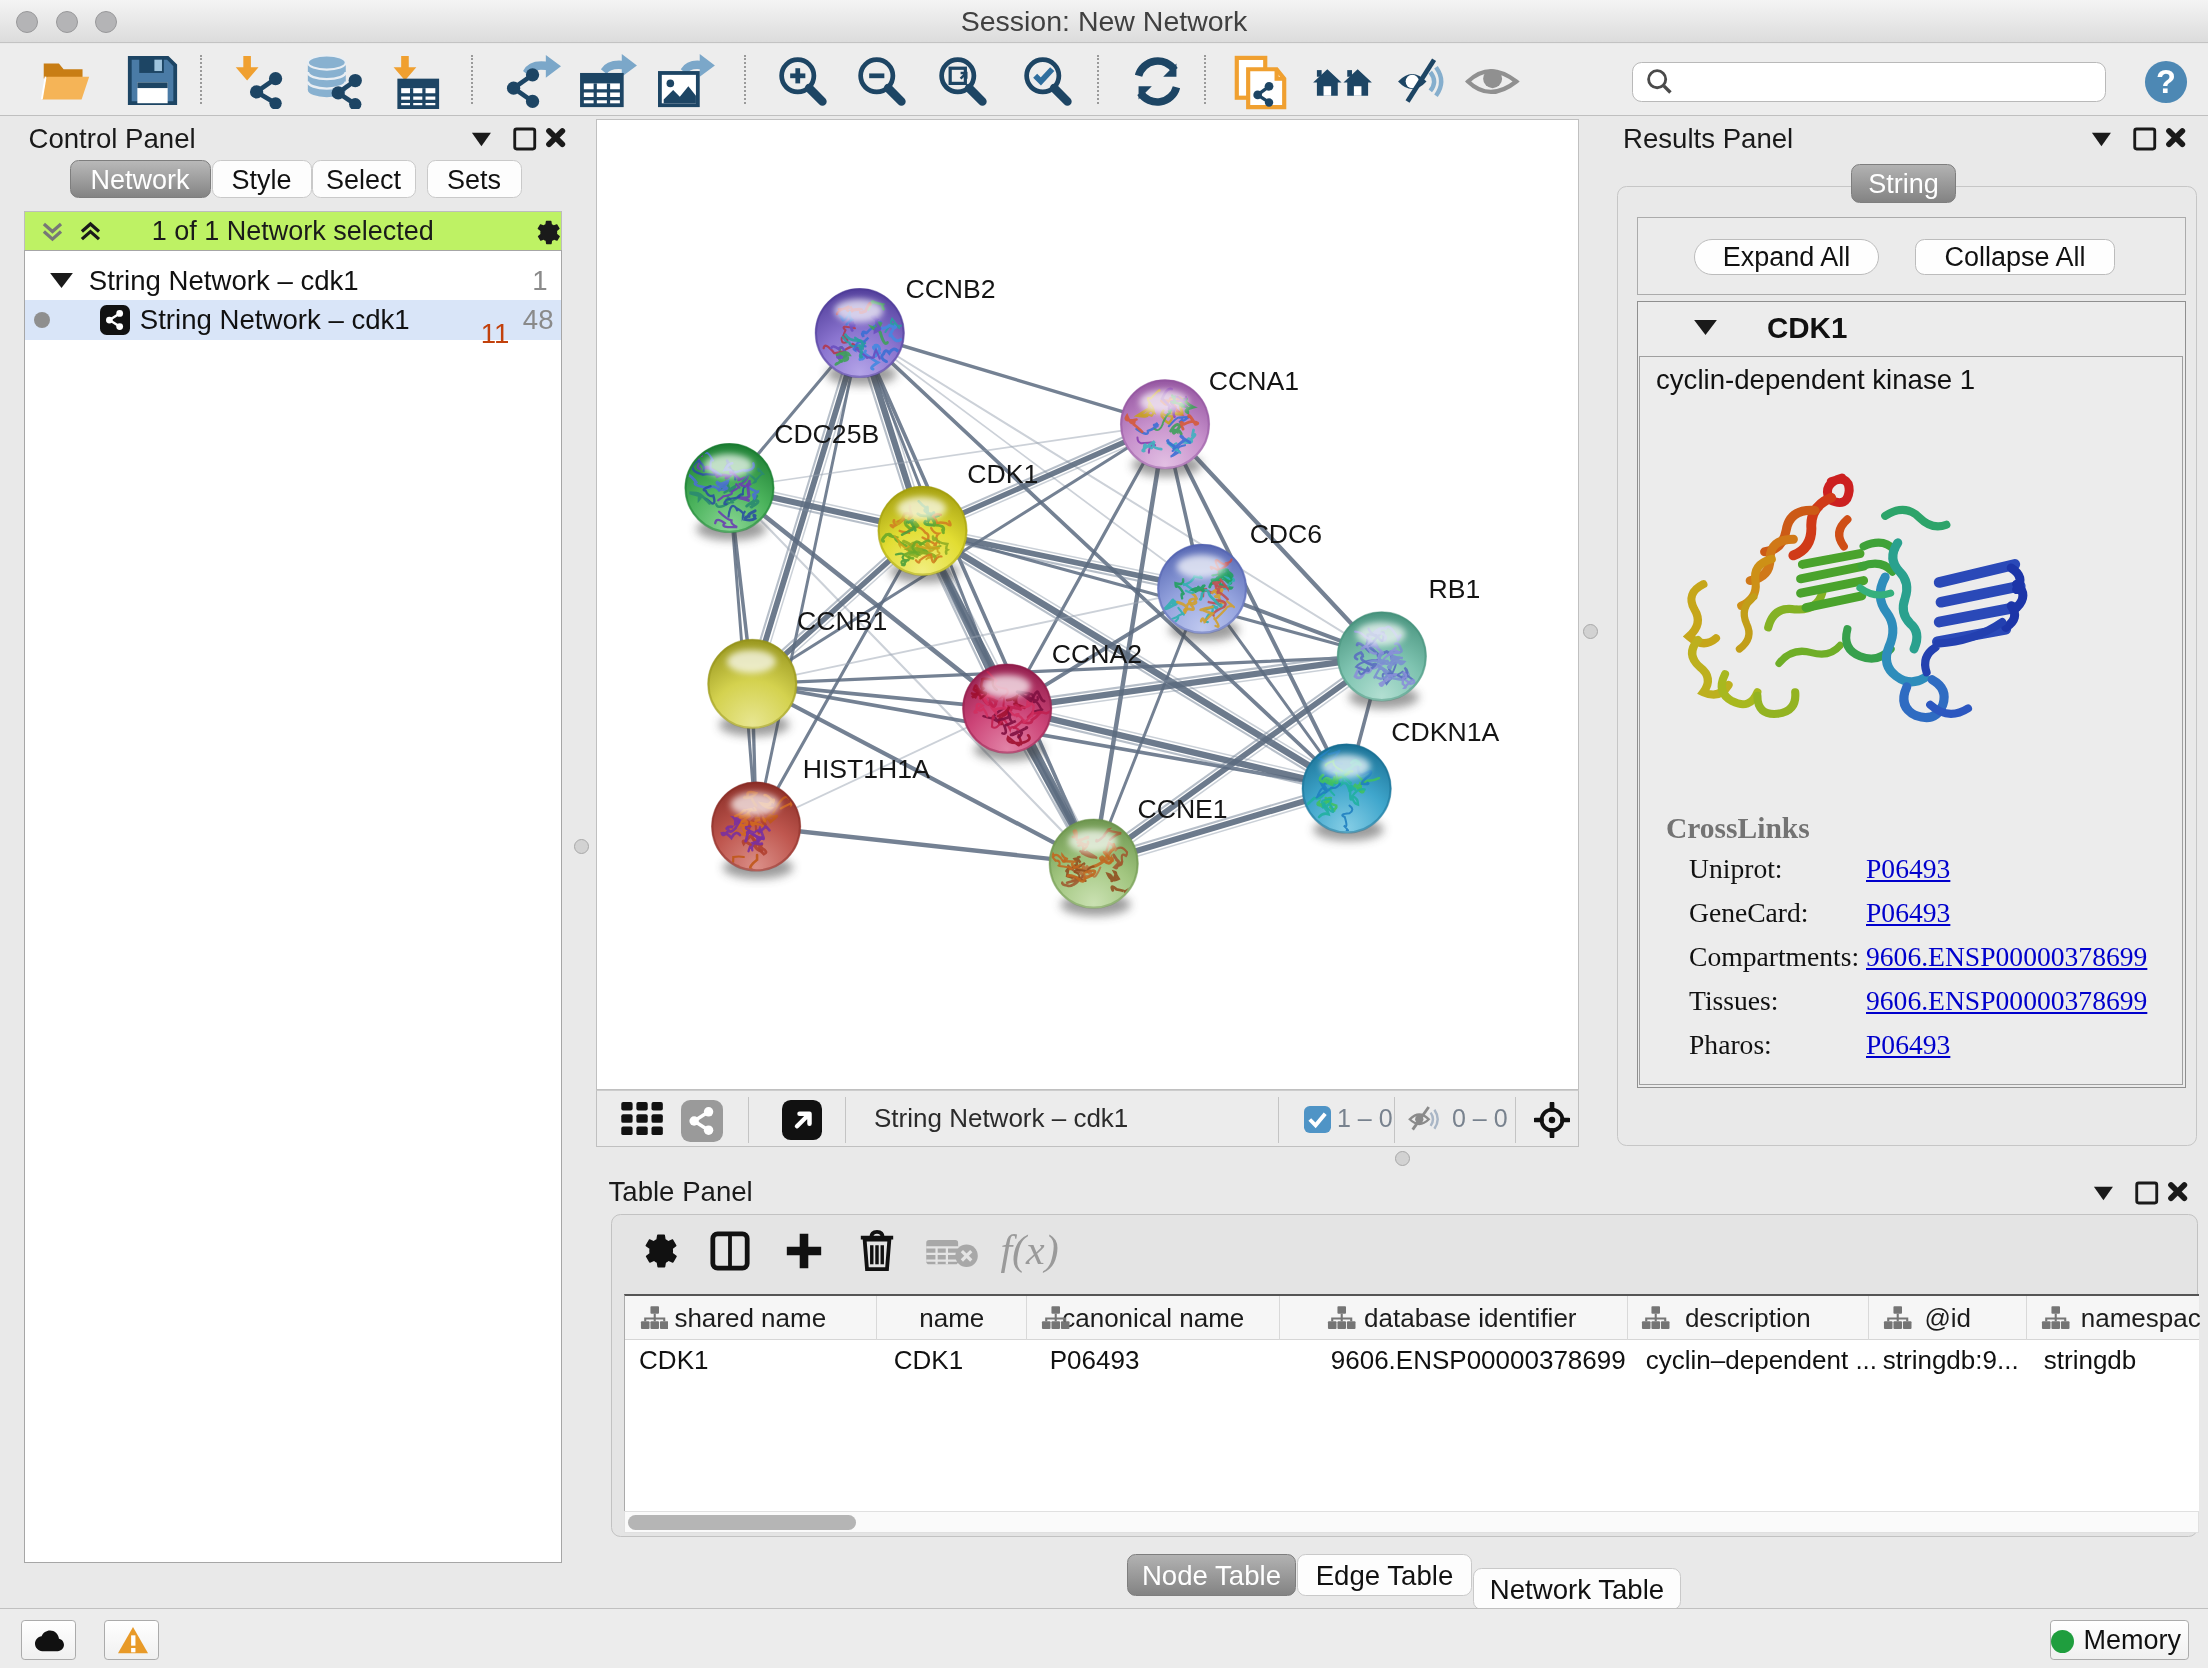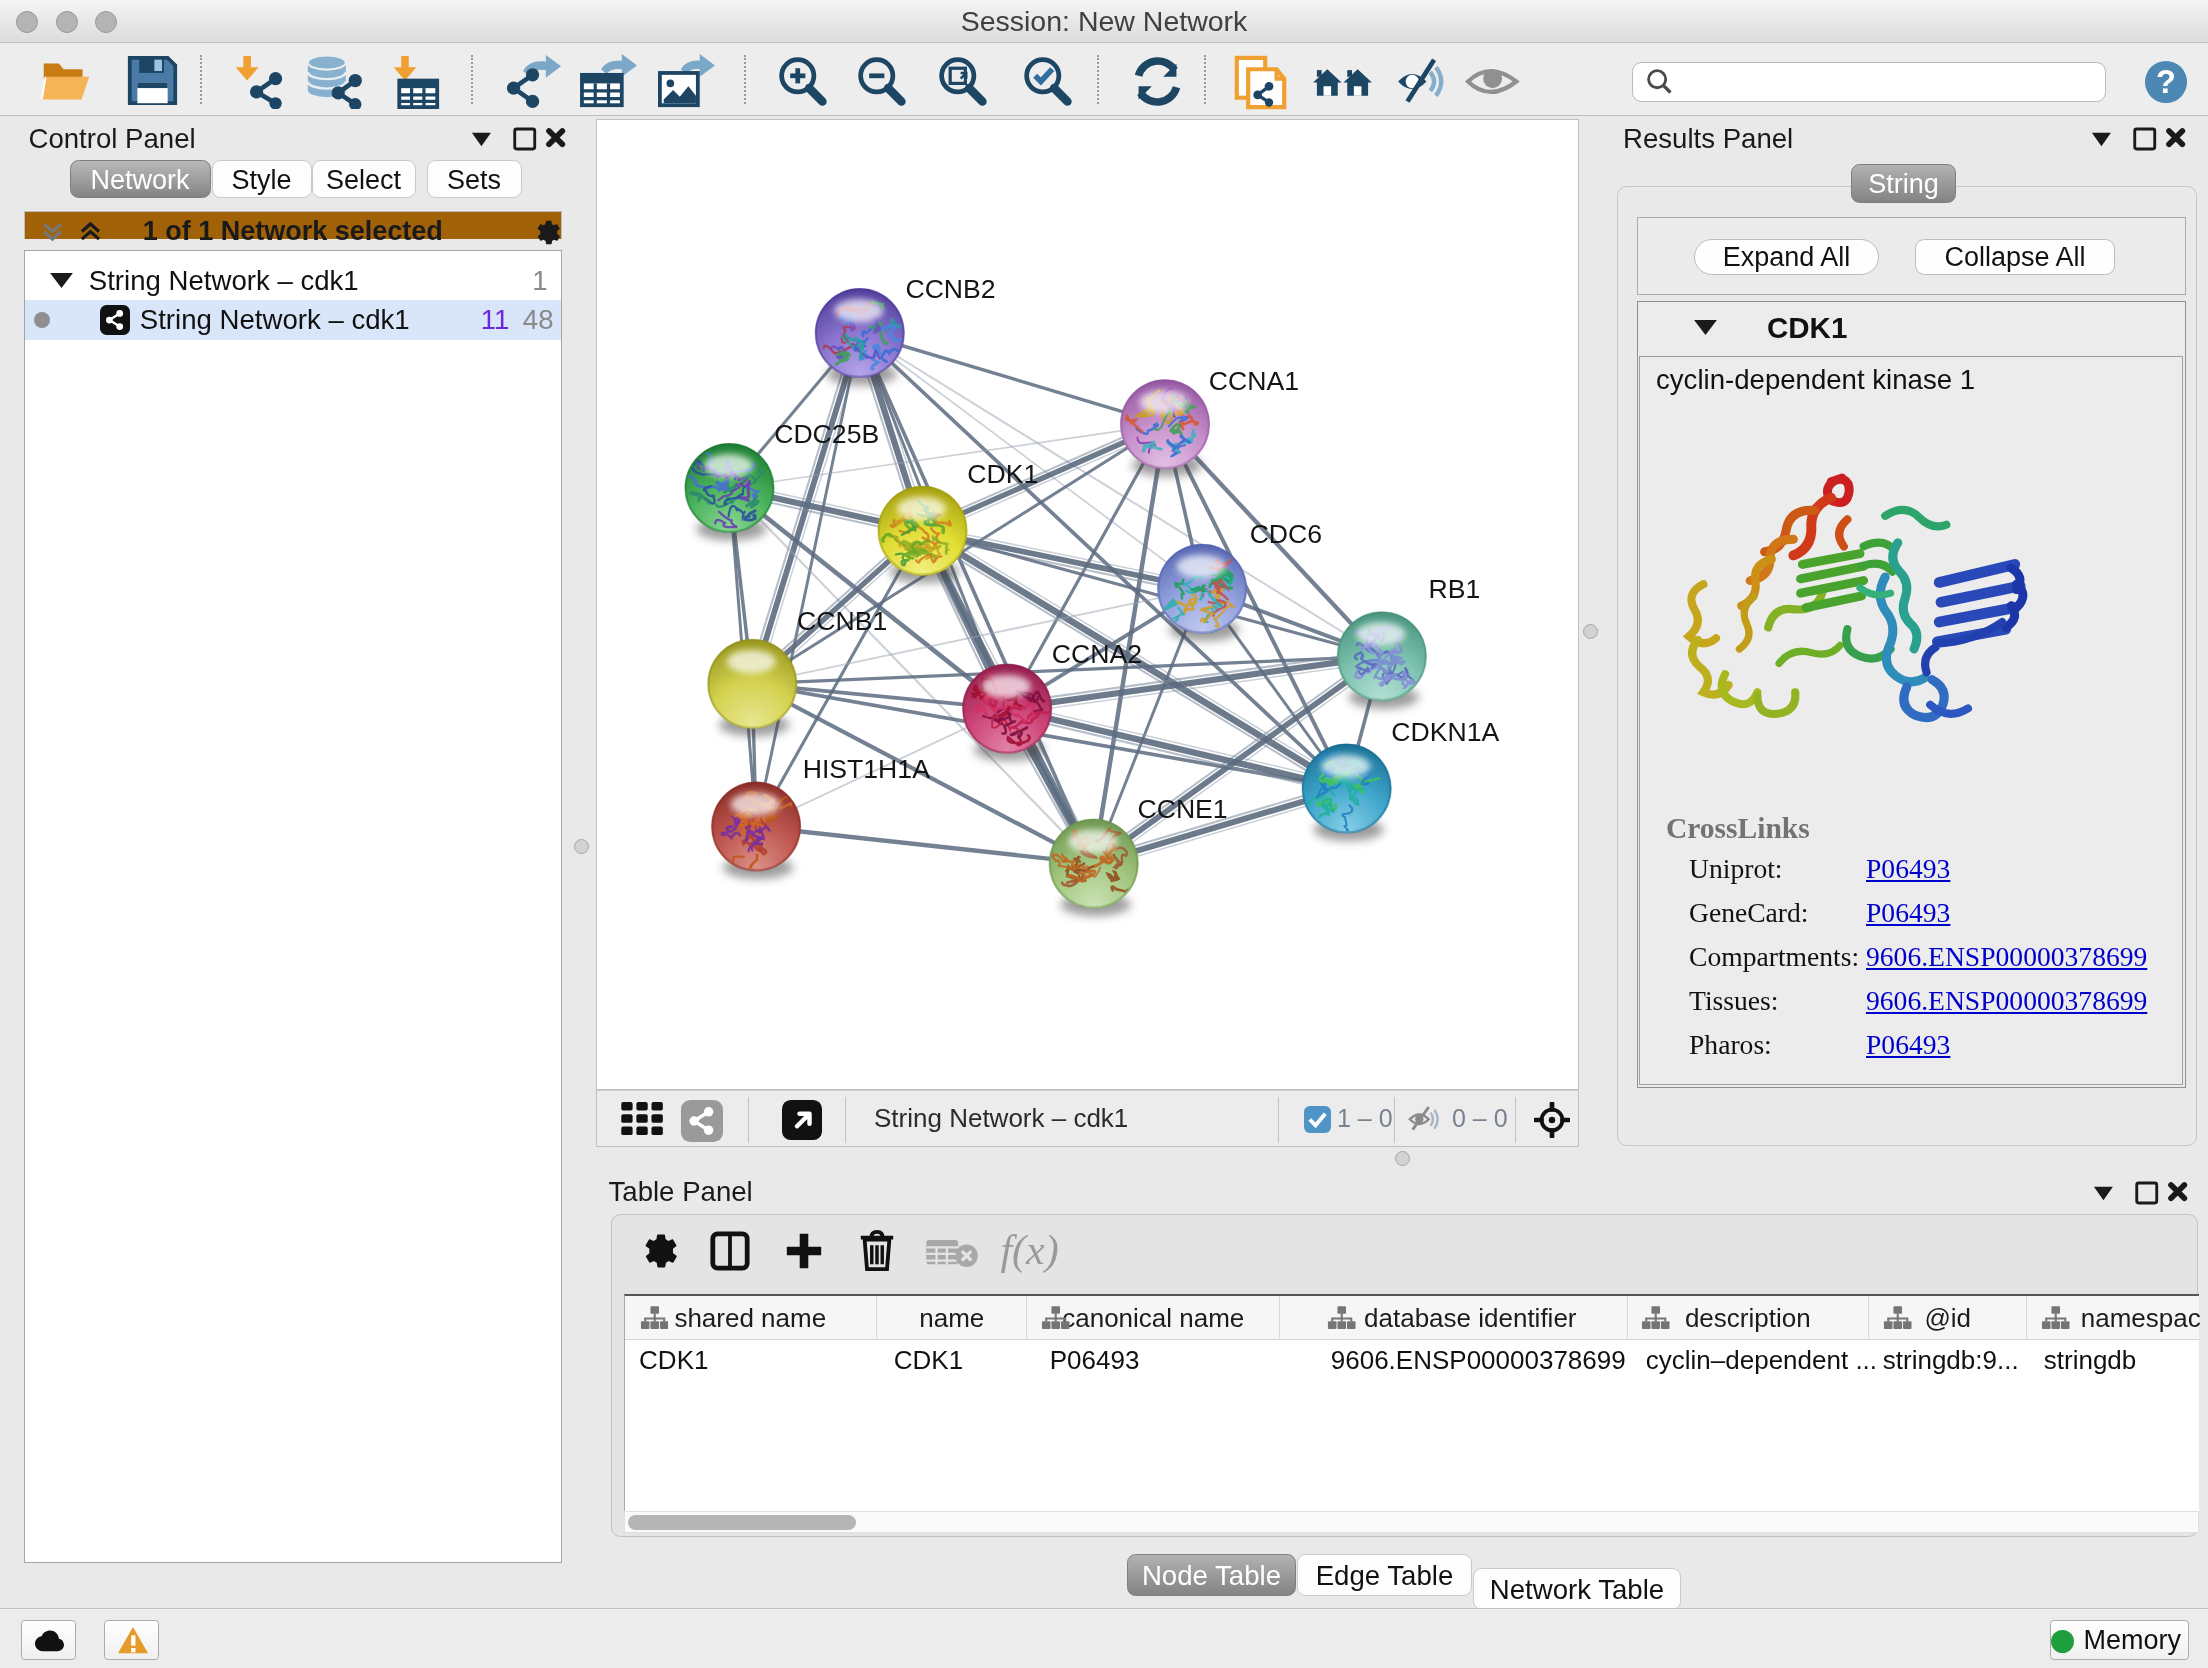--- a/index.html
+++ b/index.html
@@ -27,22 +27,22 @@
 
 .ptitle { position:absolute; font-size:27.6px; color:#1a1a1a; }
 .pbtns { position:absolute; }
 
 
 #cpanel { position:absolute; left:9.5px; top:116px; width:557px; height:1491px; }
 .tab { position:absolute; height:38px; line-height:38px; text-align:center;
   font-size:27px; color:#111; background:#fdfdfd; border:1px solid #c9c9c9;
   border-radius:8.6px; }
 .tabsel { background:linear-gradient(#b9b9b9,#848484); color:#fff; border:1px solid #7e7e7e; }
-#cp-bar { position:absolute; left:14.3px; top:95px; width:538px; height:28px;
-  background:#a16207; border:1px solid #bdbdbd; border-bottom:none;font-weight:bold; }
+#cp-bar { position:absolute; left:14.3px; top:95px; width:538px; height:39px;
+  background:#bef264; border:1px solid #bdbdbd; border-bottom:none; }
 #cp-list { position:absolute; left:14.3px; top:134px; width:538px; height:1313px;
   background:#fff; border:1px solid #a6a6a6; }
 #cp-row2 { position:absolute; left:0px; top:49px; width:536px; height:40px; background:#d9e5f8; }
 
 
 #canvas { position:absolute; left:596px; top:119px; width:983px; height:971px;
   background:#fff; border:1px solid #c0c0c0; }
 #cstatus { position:absolute; left:596px; top:1090px; width:983px; height:57px;
   background:#ececec; border:1px solid #c0c0c0; border-top:1px solid #cccccc; }
 .csep { position:absolute; top:5.7px; height:46px; width:0; border-left:1px solid #c4c4c4; }
@@ -328,21 +328,21 @@
               <circle cx="21" cy="9" r="3.6"></circle>
               <circle cx="10" cy="16" r="3.6"></circle>
               <circle cx="21" cy="23" r="3.6"></circle>
             </g>
           <g stroke="#fff" stroke-width="2.6">
               <line x1="21" y1="9" x2="10" y2="16"></line>
               <line x1="10" y1="16" x2="21" y2="23"></line>
             </g>
         </svg>
         <div style="position:absolute;left:115px;top:0;font-size:27.6px;line-height:40px;color:#111;">String Network – cdk1</div>
-        <div style="position:absolute;left:456px;top:0;font-size:27.6px;line-height:40px;color:#6d28d9;">11</div>
+        <div style="position:absolute;left:456px;top:14px;font-size:27.6px;line-height:40px;color:#c2410c;">11</div>
         <div style="position:absolute;left:498px;top:0;font-size:27.6px;line-height:40px;color:#8a8a8a;">48</div>
       </div>
     </div>
   </div>
 
   <div id="canvas">
     <svg id="netsvg" width="982" height="969" viewBox="0 0 1032 1019">
 <defs>
 <filter id="blur1" x="-40%" y="-40%" width="180%" height="180%">
             <feGaussianBlur stdDeviation="3.5"></feGaussianBlur>

